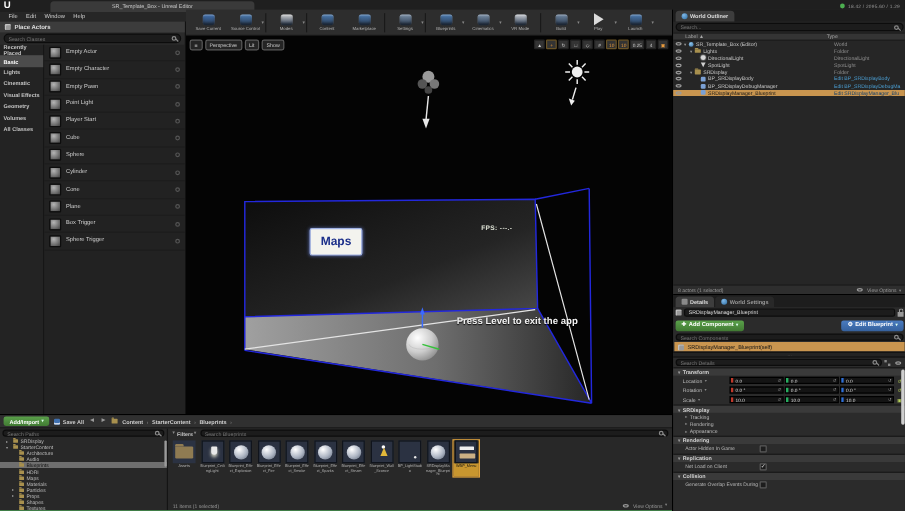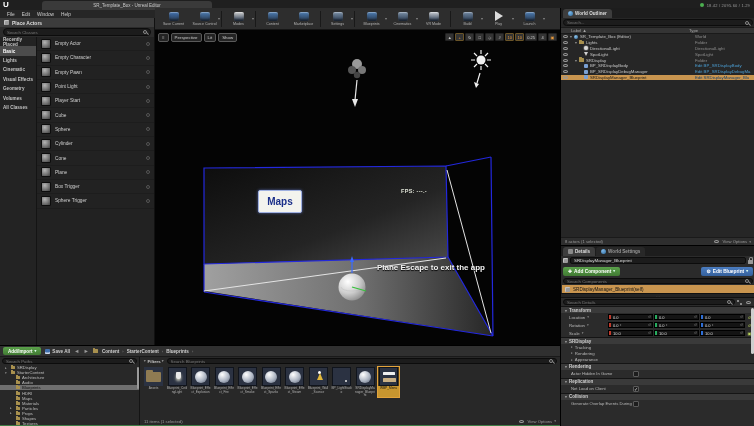--- a/index.html
+++ b/index.html
@@ -394,21 +394,21 @@
       <div class="vp-tool">◇</div>
       <div class="vp-tool">#</div>
       <div class="vp-tool on">10</div>
       <div class="vp-tool on">10</div>
       <div class="vp-tool">0.25</div>
       <div class="vp-tool">4</div>
       <div class="vp-tool max">▣</div>
     </div>
   <div id="menu-widget">Maps</div>
   <div id="fps-text">FPS: ---.-</div>
-  <div id="escape-text">Plane Escape to exit the app</div>
+  <div id="escape-text">Press Level to exit the app</div>
 </div>
 
 <div id="right-panel" class="abs">
   <div id="outliner" class="abs">
     <div class="panel-tabs">
       <div class="panel-tab">
         <span class="i-globe"></span>
         <span>World Outliner</span>
       </div>
     </div>

